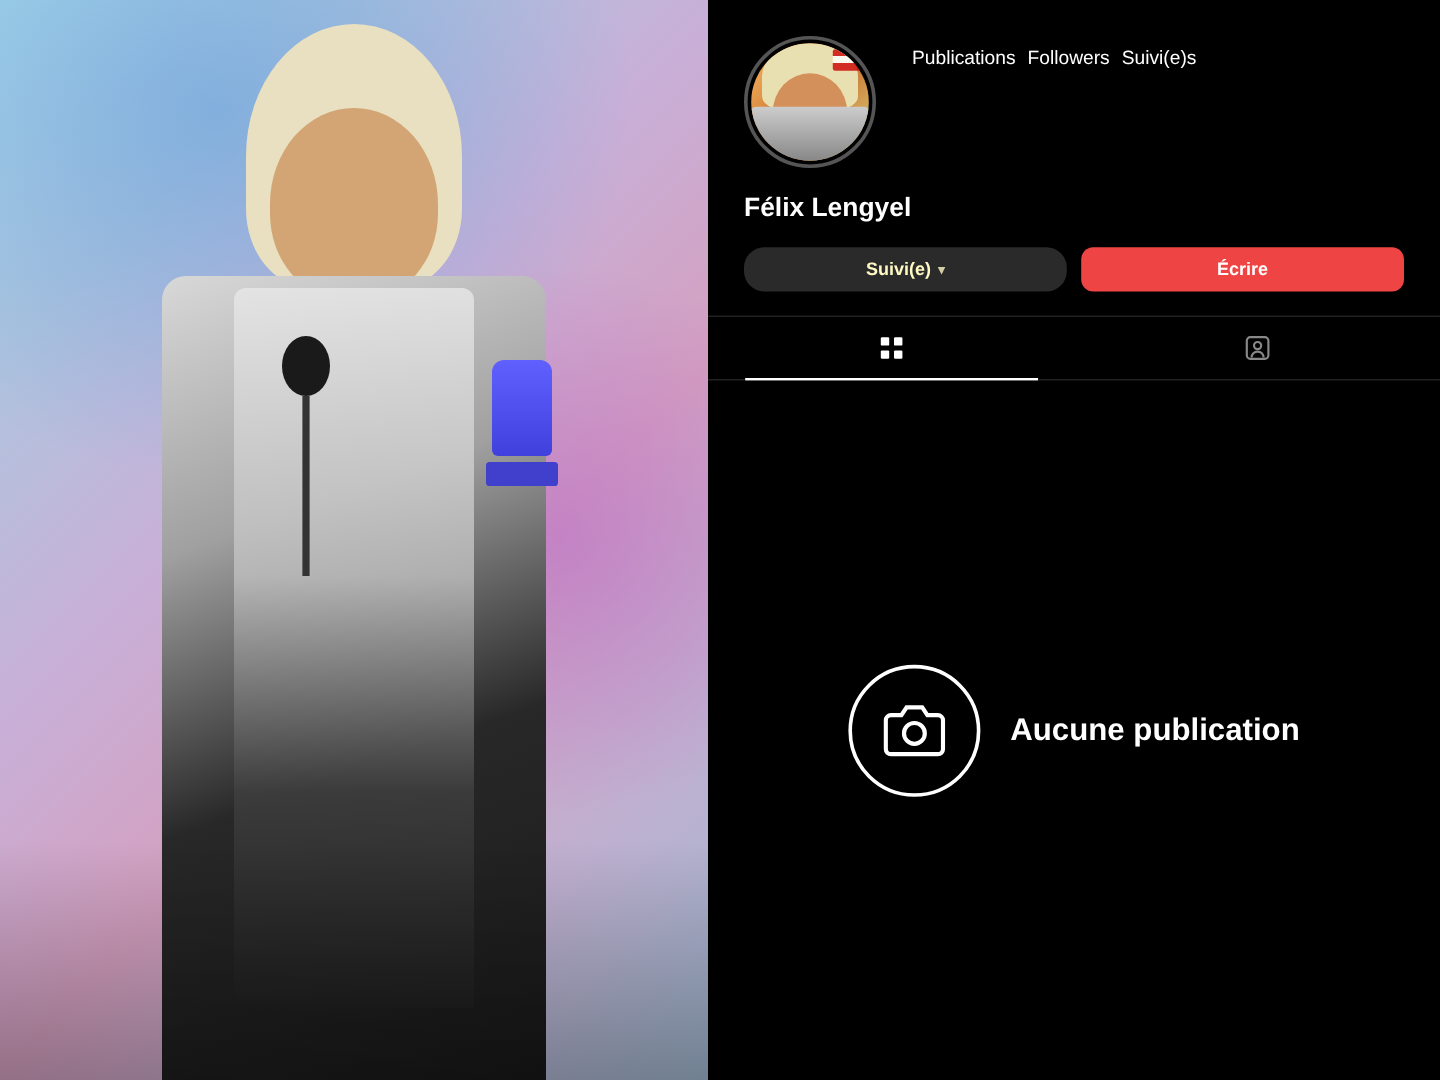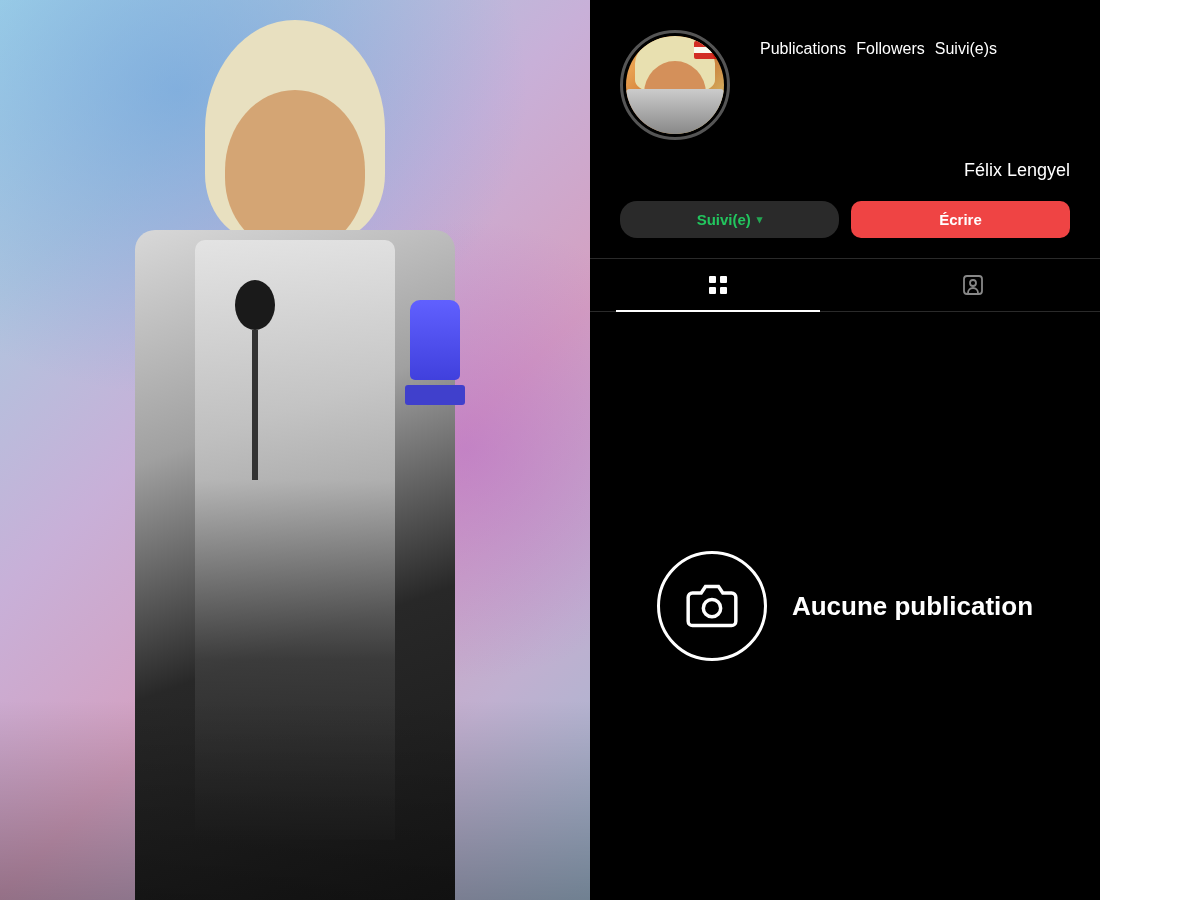--- a/index.html
+++ b/index.html
@@ -130,21 +130,21 @@
     .trophy-base {
       width: 60px;
       height: 20px;
       background: #4040cc;
       border-radius: 3px;
       margin: 5px auto 0;
     }
 
     
     .right-panel {
-      width: 510px;
+      width: 610px;
       height: 900px;
       background: #000000;
       color: #ffffff;
       display: flex;
       flex-direction: column;
       overflow: hidden;
     }
 
     
     .profile-header {
@@ -248,25 +248,24 @@
       color: #ffffff;
       font-weight: 400;
     }
 
     
     .profile-name-section {
       padding: 0 30px 20px 30px;
     }
 
     .profile-name {
-      font-size: 18px;
-      font-weight: 400;
+      font-size: 22px;
+      font-weight: 700;
       color: #ffffff;
       margin-bottom: 0;
-      text-align: right;
     }
 
     
     .action-buttons {
       display: flex;
       gap: 12px;
       padding: 0 30px 20px 30px;
     }
 
     .btn {
@@ -278,21 +277,21 @@
       font-size: 15px;
       font-weight: 600;
       display: flex;
       align-items: center;
       justify-content: center;
       gap: 6px;
     }
 
     .btn-following {
       background: #2a2a2a;
-      color: #22c55e;
+      color: #fef9c3;
       border-radius: 17px;
     }
 
     .btn-message {
       background: #ef4444;
       color: #ffffff;
     }
 
     .chevron-icon {
       font-size: 11px;

